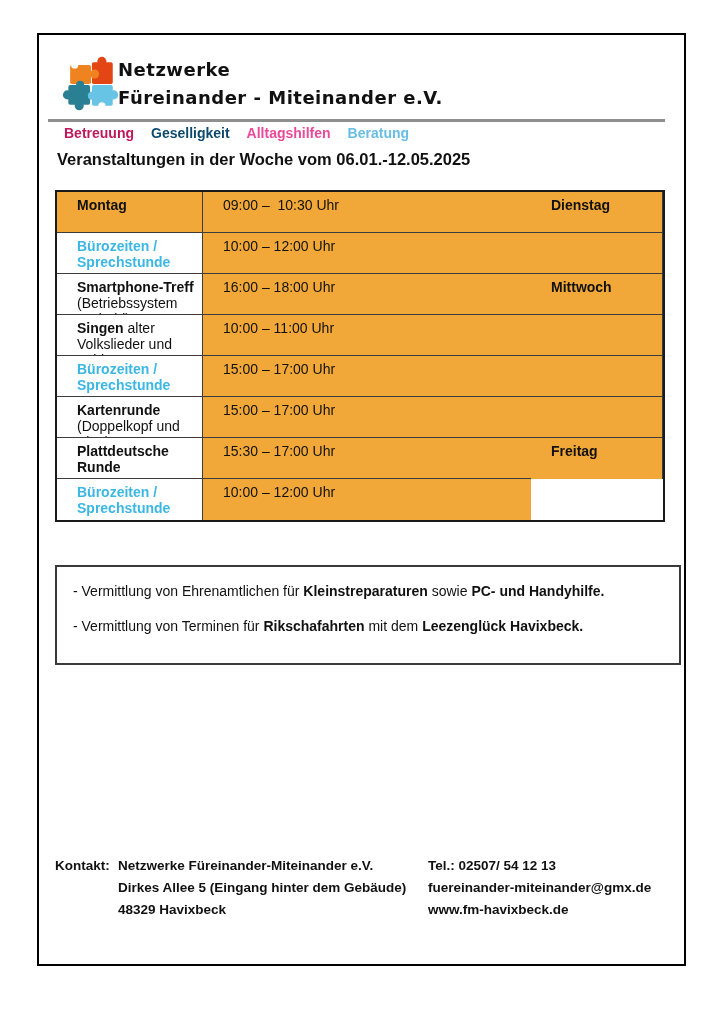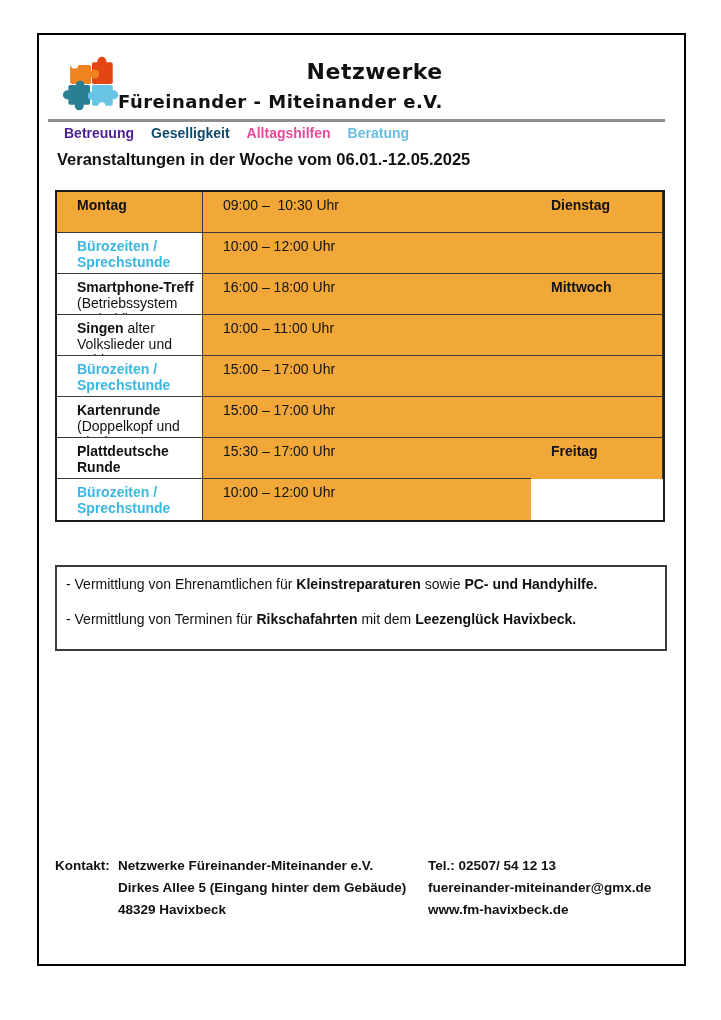--- a/index.html
+++ b/index.html
@@ -8,45 +8,45 @@
     font-family:"Liberation Sans",sans-serif;color:#111;
     -webkit-font-smoothing:antialiased;
   }
   .page{
     position:absolute;left:37px;top:33px;width:645px;height:929px;
     border:2px solid #000;background:#fff;
   }
   
   .logo{position:absolute;left:23px;top:20px;width:58px;height:58px;}
   .brand{position:absolute;left:79px;top:24px;font-family:"DejaVu Sans",sans-serif;}
-  .brand-l1{font-size:22px;font-weight:bold;letter-spacing:.5px;text-align:right;}
+  .brand-l1{font-size:18px;font-weight:bold;letter-spacing:.5px;}
   .brand-l2{font-size:18px;font-weight:bold;letter-spacing:.5px;margin-top:7px;}
   .rule{position:absolute;left:9px;top:84px;width:617px;height:3px;background:#8f8f8f;}
   .nav{position:absolute;left:25px;top:90px;display:flex;gap:17px;font-size:14px;font-weight:600;}
-  .nav-0{color:#4c1d95;} .nav-1{color:#0c4a6e;} .nav-2{color:#ec4899;} .nav-3{color:#67BEE2;}
+  .nav-0{color:#be185d;} .nav-1{color:#0c4a6e;} .nav-2{color:#ec4899;} .nav-3{color:#67BEE2;}
   
   .title{position:absolute;left:18px;top:115px;font-size:16.5px;font-weight:bold;}
   
   .schedule{
     position:absolute;left:16px;top:155px;width:606px;
     border:2px solid #1a1a1a;display:grid;
     grid-template-columns:146px 328px 132px;grid-auto-rows:41px;
     background:#fff;
   }
   .cell{box-sizing:border-box;padding:5px 8px 0 20px;font-size:14px;border-bottom:1px solid #3c3c3c;overflow:hidden;}
   .cell.day{background:#F2A838;font-weight:bold;border-right:1px solid #3c3c3c;}
   .cell.event{background:#fff;border-right:1px solid #3c3c3c;}
   .cell.time{background:#F2A838;white-space:pre-wrap;}
   .row-last{border-bottom:none;}
   .ev-b{font-weight:bold;}
   .cell.event[data-color="cyan"]{color:#3BB7E3;}
   
   .services{
     position:absolute;left:16px;top:530px;width:590px;height:64px;
-    border:2px solid #3a3a3a;padding:9px;font-size:14px;background:#fff;
+    border:2px solid #3a3a3a;padding:16px;font-size:14px;background:#fff;
   }
   .svc-line{margin:0;}
   .svc-line + .svc-line{margin-top:19px;}
   .svc-b{font-weight:bold;}
   
   .contact{position:absolute;left:16px;top:820px;display:flex;font-size:13.5px;font-weight:bold;line-height:22px;}
   .contact-label{width:63px;}
   .contact-org{width:310px;}
   .contact-info{width:230px;}
 </style>

